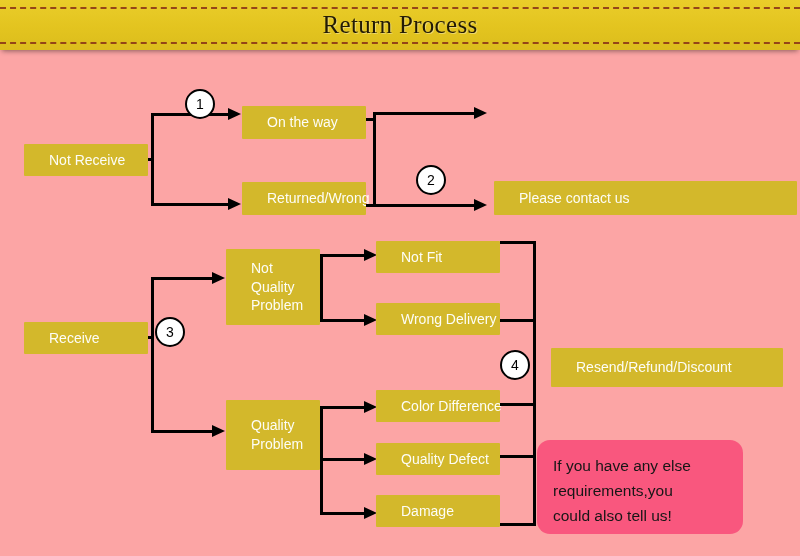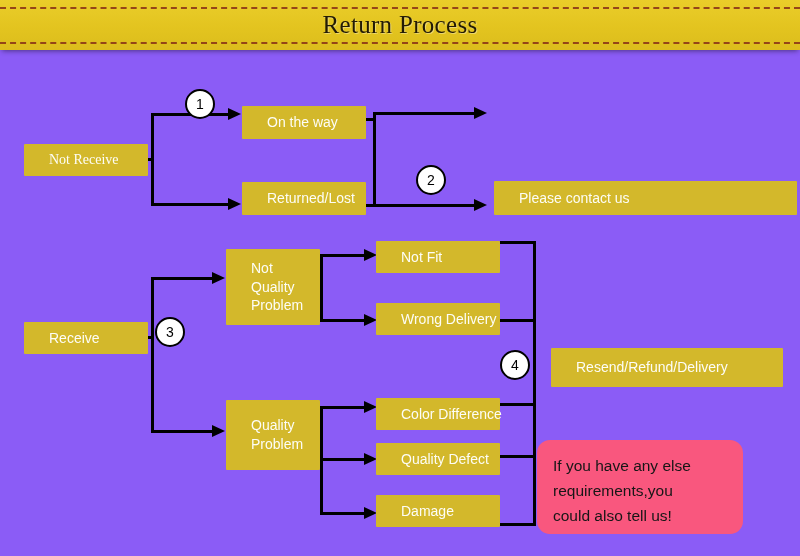--- a/index.html
+++ b/index.html
@@ -1,18 +1,18 @@
 <!DOCTYPE html>
 <html><head>
 <meta charset="utf-8">
 <style>
   html,body{margin:0;padding:0;background:#ffffff;}
   body{width:800px;height:556px;overflow:hidden;
        font-family:"Liberation Sans",sans-serif;}
-  #stage{position:relative;width:800px;height:556px;background:#8b5cf6;}
+  #stage{position:relative;width:800px;height:556px;background:#fca5a5;}
 
   
   .banner{position:absolute;left:0;top:0;width:800px;height:50px;
           background:#e7c822;
           background-image:linear-gradient(180deg,#eacd2a 0%,#e3c41f 55%,#dcbd1c 100%);
           box-shadow:0 3px 5px -2px rgba(0,0,0,.45);}
   .banner .stitch{position:absolute;left:0;width:800px;height:0;
                   border-top:2px dashed #8e3a17;opacity:.92;}
   .banner .stitch.top{top:7px;}
   .banner .stitch.bot{top:42px;}
@@ -53,36 +53,36 @@
 <body>
 
 <div id="stage">
 
   <div class="banner">
     <div class="stitch top"></div>
     <div class="stitch bot"></div>
     <div class="banner-title">Return Process</div>
   </div>
 
-  <div class="node" style="left:24px;top:144px;width:124px;height:32px;font-family:Liberation Serif, serif;">Not Receive</div>
+  <div class="node" style="left:24px;top:144px;width:124px;height:32px;">Not Receive</div>
 
   <div class="ln h" style="left:148px;top:158px;width:6px;"></div>
 
   <div class="ln v" style="left:151px;top:113px;height:93px;"></div>
 
   <div class="ln h" style="left:151px;top:113px;width:78px;"></div>
   <div class="arrow" style="left:228px;top:108px;"></div>
 
   <div class="ln h" style="left:151px;top:203px;width:78px;"></div>
   <div class="arrow" style="left:228px;top:198px;"></div>
 
   <div class="circ" style="left:185px;top:89px;">1</div>
 
   <div class="node" style="left:242px;top:106px;width:124px;height:33px;">On the way</div>
-  <div class="node" style="left:242px;top:182px;width:124px;height:33px;overflow:visible;">Returned/Lost</div>
+  <div class="node" style="left:242px;top:182px;width:124px;height:33px;overflow:visible;">Returned/Wrong</div>
 
   <div class="ln h" style="left:366px;top:118px;width:10px;"></div>
   <div class="ln h" style="left:366px;top:204px;width:10px;"></div>
   <div class="ln v" style="left:373px;top:112px;height:95px;"></div>
   <div class="ln h" style="left:373px;top:112px;width:103px;"></div>
   <div class="arrow" style="left:474px;top:107px;"></div>
   <div class="ln h" style="left:373px;top:204px;width:103px;"></div>
   <div class="arrow" style="left:474px;top:199px;"></div>
 
   <div class="circ" style="left:416px;top:165px;">2</div>
@@ -124,34 +124,34 @@
   <div class="ln v" style="left:320px;top:406px;height:106px;"></div>
   <div class="ln h" style="left:320px;top:406px;width:46px;"></div>
   <div class="arrow" style="left:364px;top:401px;"></div>
   <div class="ln h" style="left:320px;top:458px;width:46px;"></div>
   <div class="arrow" style="left:364px;top:453px;"></div>
   <div class="ln h" style="left:320px;top:512px;width:46px;"></div>
   <div class="arrow" style="left:364px;top:507px;"></div>
 
   <div class="node" style="left:376px;top:241px;width:124px;height:32px;">Not Fit</div>
   <div class="node" style="left:376px;top:303px;width:124px;height:32px;overflow:visible;">Wrong Delivery</div>
-  <div class="node" style="left:376px;top:398px;width:124px;height:32px;overflow:visible;">Color Difference</div>
+  <div class="node" style="left:376px;top:390px;width:124px;height:32px;overflow:visible;">Color Difference</div>
   <div class="node" style="left:376px;top:443px;width:124px;height:32px;">Quality Defect</div>
   <div class="node" style="left:376px;top:495px;width:124px;height:32px;">Damage</div>
 
   <div class="ln h" style="left:500px;top:241px;width:36px;"></div>
   <div class="ln h" style="left:500px;top:319px;width:36px;"></div>
   <div class="ln h" style="left:500px;top:403px;width:36px;"></div>
   <div class="ln h" style="left:500px;top:455px;width:36px;"></div>
   <div class="ln h" style="left:500px;top:523px;width:36px;"></div>
   <div class="ln v" style="left:533px;top:241px;height:285px;"></div>
 
   <div class="circ" style="left:500px;top:350px;">4</div>
 
-  <div class="node" style="left:551px;top:348px;width:232px;height:39px;">Resend/Refund/Delivery</div>
+  <div class="node" style="left:551px;top:348px;width:232px;height:39px;">Resend/Refund/Discount</div>
 
   <svg class="callout-tail" width="120" height="110" viewBox="0 0 120 110" style="left:540px;top:385px;">
     <polygon points="10,0 92,58 40,70" fill="#F9577E"></polygon>
   </svg>
 
   <div class="callout" style="left:537px;top:440px;width:206px;height:94px;">
     <div>If you have any else</div>
     <div>requirements,you</div>
     <div>could also tell us!</div>
   </div>

